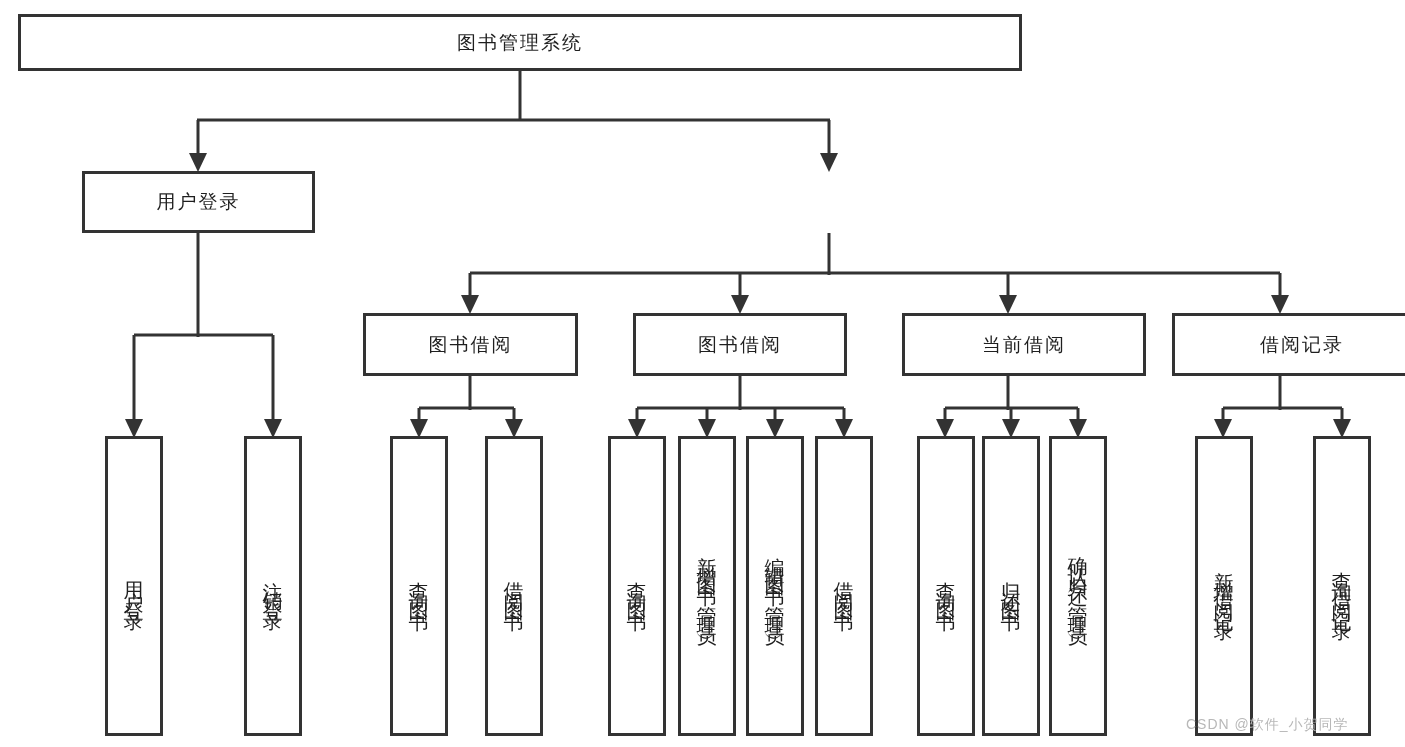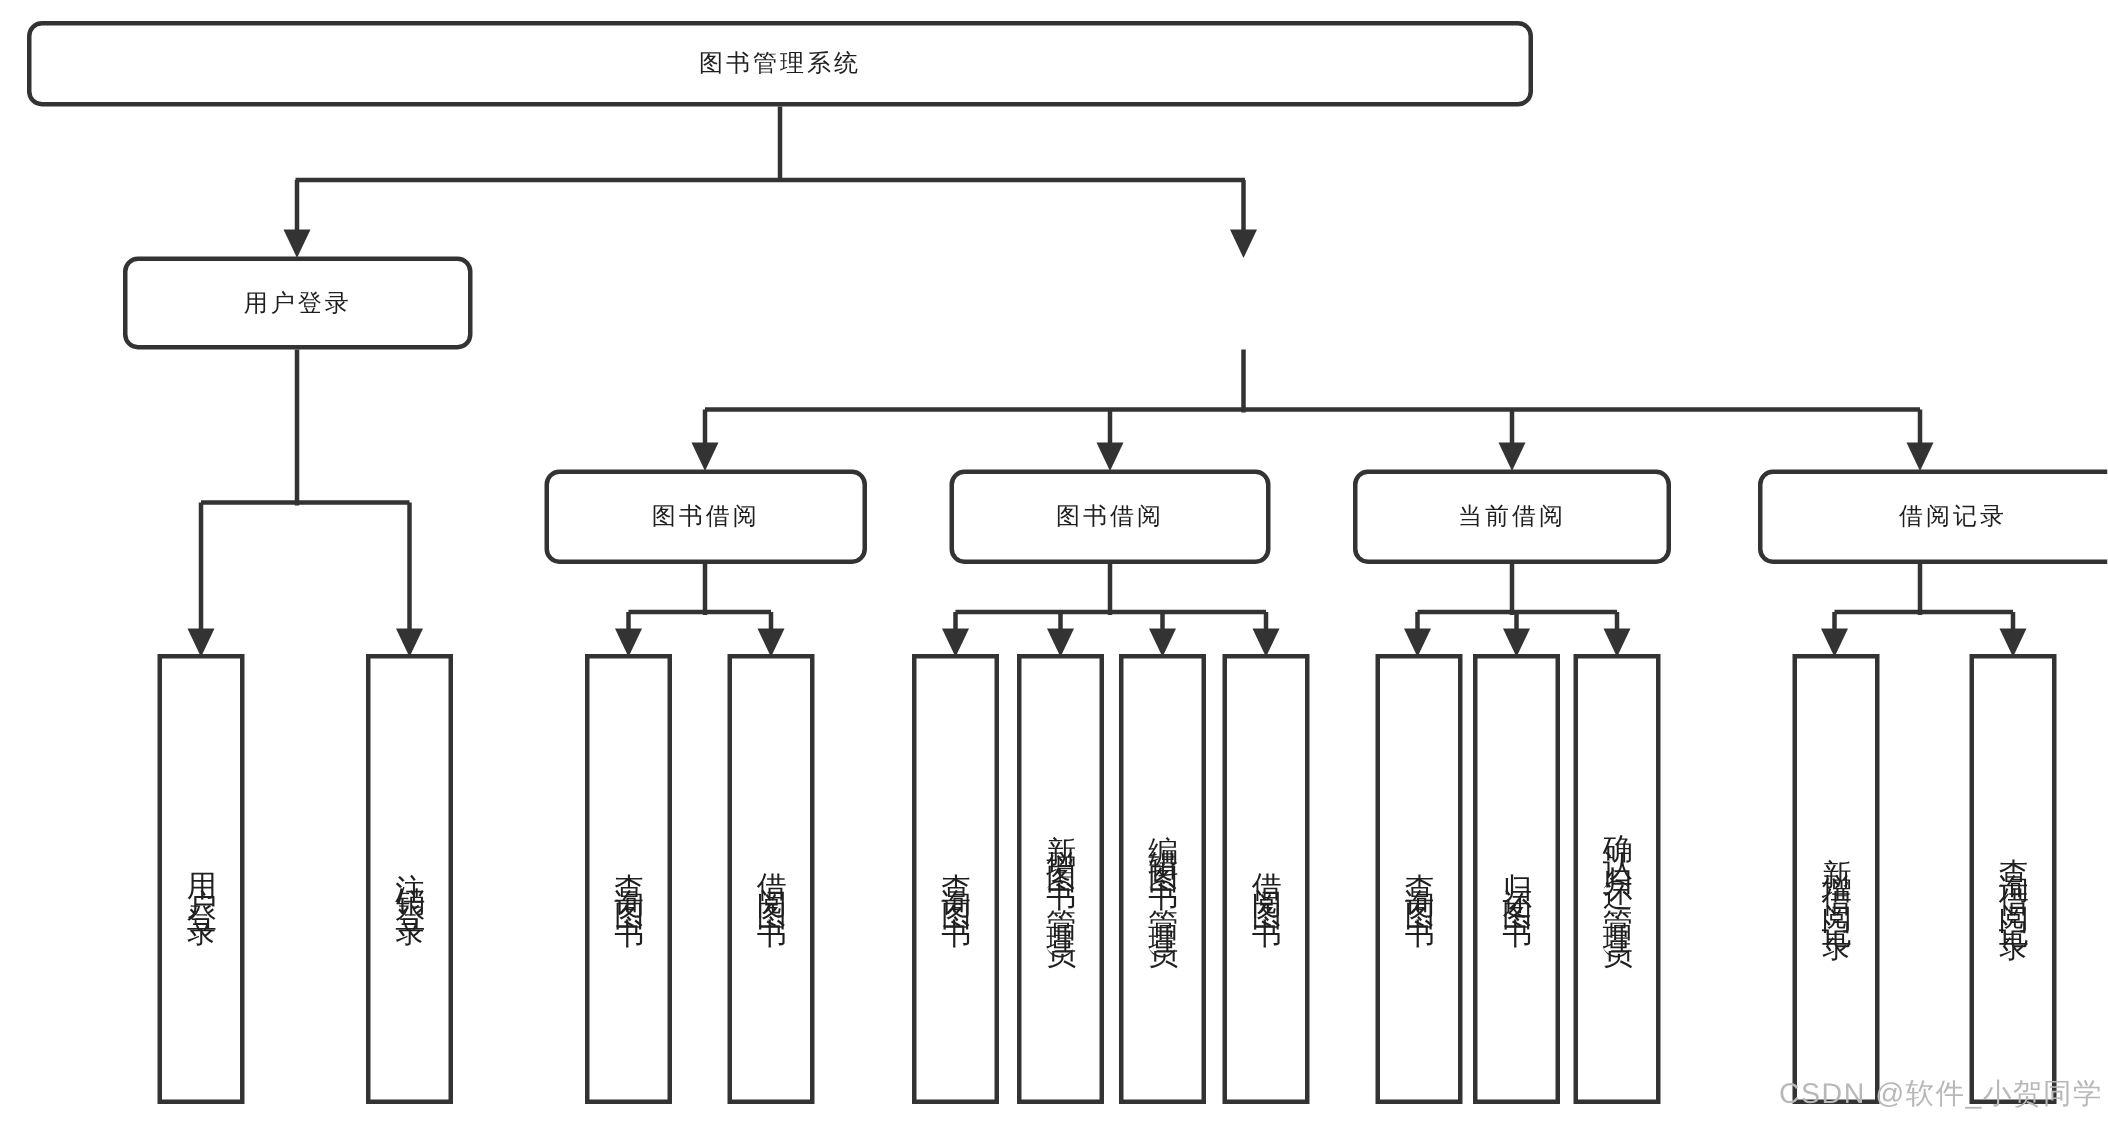--- a/index.html
+++ b/index.html
@@ -21,41 +21,40 @@
     position: absolute;
     box-sizing: border-box;
     border: 3px solid #333333;
     background: #ffffff;
     display: flex;
     align-items: center;
     justify-content: center;
     z-index: 1;
   }
   .hbox {
-    font-size: 16px;
+    font-size: 19px;
     letter-spacing: 2px;
     white-space: nowrap;
-    border-radius: 10px;
   }
   .vbox {
     width: 58px;
     height: 300px;
     top: 436px;
     writing-mode: vertical-rl;
     text-orientation: mixed;
     font-size: 20px;
     letter-spacing: 10px;
     line-height: 1;
     text-align: center;
   }
   .watermark {
     position: absolute;
     left: 1186px;
     top: 716px;
-    font-size: 19px;
+    font-size: 14px;
     letter-spacing: 1px;
     color: #b8b8b8;
     z-index: 2;
     white-space: nowrap;
   }
 </style>
 </head>
 <body>
 
 <div class="stage">
@@ -132,21 +131,21 @@
       <path d="M1333 419 L1351 419 L1342 438 Z"></path>
     </g>
   </svg>
 
   <div class="hbox" style="left:18px; top:14px; width:1004px; height:57px;">图书管理系统</div>
 
   <div class="hbox" style="left:82px; top:171px; width:233px; height:62px;">用户登录</div>
 
   <div class="hbox" style="left:363px; top:313px; width:215px; height:63px;">图书借阅</div>
   <div class="hbox" style="left:633px; top:313px; width:214px; height:63px;">图书借阅</div>
-  <div class="hbox" style="left:902px; top:313px; width:212px; height:63px;">当前借阅</div>
+  <div class="hbox" style="left:902px; top:313px; width:244px; height:63px;">当前借阅</div>
   <div class="hbox" style="left:1172px; top:313px; width:260px; height:63px;">借阅记录</div>
 
   <div class="vbox" style="left:105px;">用户登录</div>
   <div class="vbox" style="left:244px;">注销登录</div>
 
   <div class="vbox" style="left:390px;">查询图书</div>
   <div class="vbox" style="left:485px;">借阅图书</div>
 
   <div class="vbox" style="left:608px;">查询图书</div>
   <div class="vbox" style="left:678px;">新增图书（管理员）</div>

